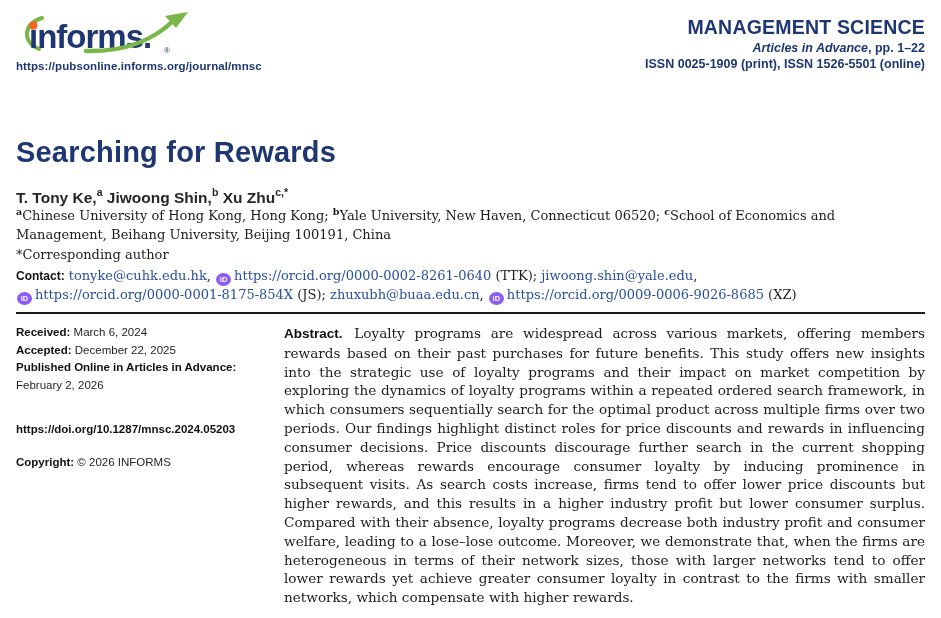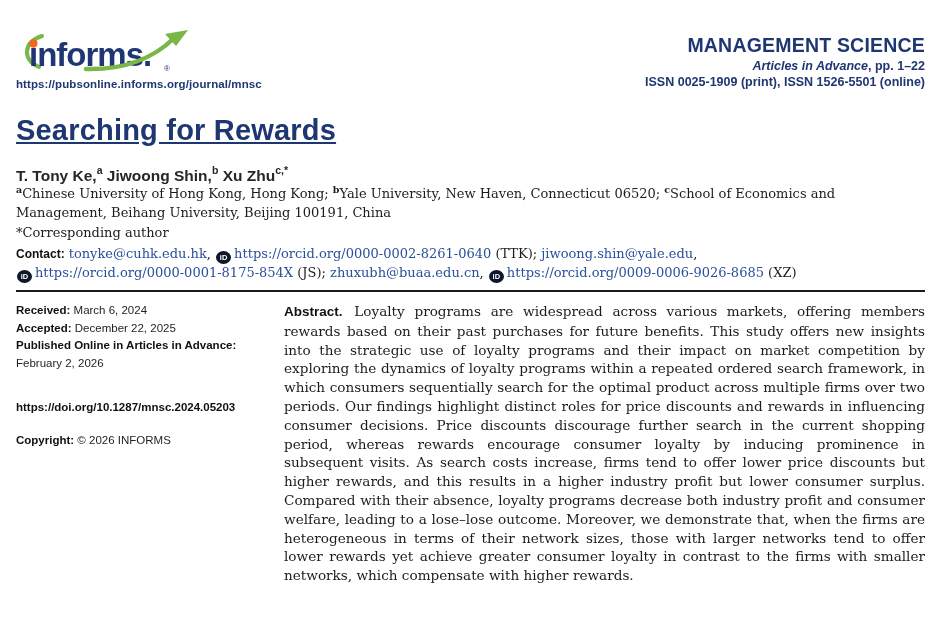--- a/index.html
+++ b/index.html
@@ -4,21 +4,21 @@
 <style>
   * { box-sizing: border-box; }
   html, body { margin: 0; padding: 0; }
   body {
     width: 941px; height: 618px;
     background: #ffffff;
     font-family: "Liberation Sans", sans-serif;
     color: #1a1a1a;
     overflow: hidden;
   }
-  .page { padding: 28px 16px 0 16px; width: 941px; }
+  .page { padding: 10px 16px 0 16px; width: 941px; }
 
   
   .header { display: flex; justify-content: space-between; align-items: flex-start; }
   .brand { width: 330px; }
   .logo-svg { display: block; }
   .site-url {
     margin-top: 4px;
     font-size: 11.5px; font-weight: bold; color: #1e3671;
     letter-spacing: 0.1px;
   }
@@ -27,24 +27,23 @@
     font-size: 19.5px; font-weight: bold; color: #1e3671; letter-spacing: 0.2px;
   }
   .issue-line, .issn-line {
     margin-top: 2px;
     font-size: 12.5px; font-weight: bold; color: #1e3671;
   }
   .issue-line .italic { font-style: italic; }
 
   
   .title {
-    margin-top: 24px;
+    margin-top: 64px;
     font-size: 29px; font-weight: bold; color: #1e3671;
     letter-spacing: 0.2px;
-    text-decoration: underline;
   }
   .authors {
     margin-top: 20px;
     font-size: 15.5px; font-weight: bold; color: #262626;
   }
   .authors sup {
     font-size: 10.5px; font-weight: bold;
     position: relative; top: -1px; line-height: 0;
   }
 
@@ -62,21 +61,21 @@
   }
   .contact-label {
     font-family: "Liberation Sans", sans-serif;
     font-weight: bold; font-size: 12px; color: #111;
     margin-right: 4px;
   }
   .link { color: #2a4f9c; text-decoration: none; cursor: pointer; }
   .orcid-icon {
     display: inline-block; width: 15px; height: 13px;
     margin: 0 3px 0 1px;
-    background: #0f172a; border-radius: 50%;
+    background: #8b5cf6; border-radius: 50%;
     color: #ffffff; font-family: "Liberation Sans", sans-serif;
     font-size: 7.5px; font-weight: bold; line-height: 13px; text-align: center;
     vertical-align: -2px;
   }
 
   
   .rule { margin-top: 7px; border-top: 2.5px solid #1a1a1a; }
   .columns { display: flex; padding-top: 10px; }
   .sidebar {
     width: 254px; flex-shrink: 0;

